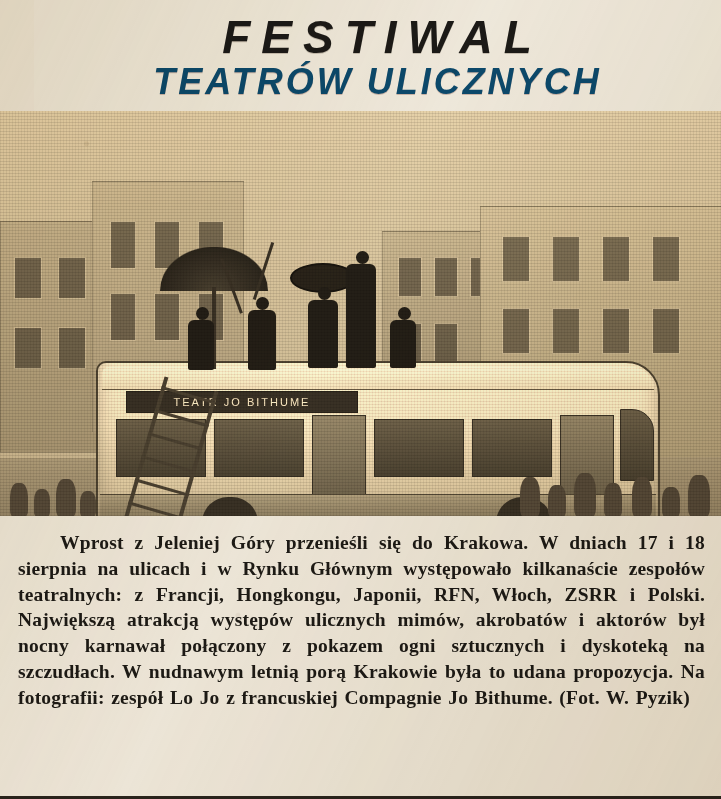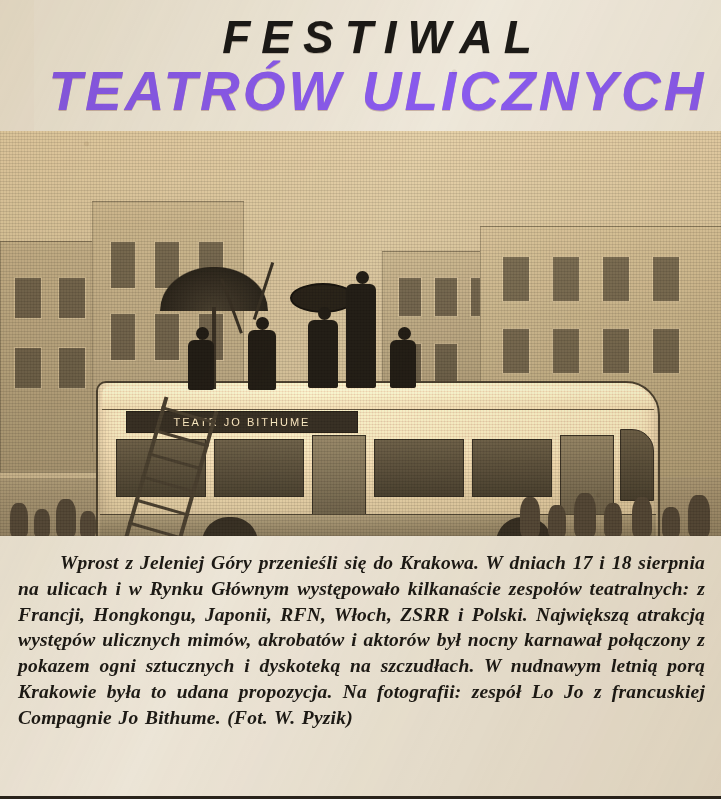--- a/index.html
+++ b/index.html
@@ -48,23 +48,23 @@
     letter-spacing: 11px;
     color: #1c1a17;
     line-height: 1.02;
     margin: 4px 0 0 10px;
     text-shadow: 0 1px 0 rgba(120,110,95,.35);
   }
   .title-line2 {
     font-family: "Liberation Sans", sans-serif;
     font-weight: bold;
     font-style: italic;
-    font-size: 55px;
+    font-size: 36px;
     letter-spacing: 3px;
-    color: #8b5cf6;
+    color: #0c4a6e;
     line-height: 1.05;
     margin: 2px 0 6px 0;
     text-shadow: 0 1px 0 rgba(120,60,50,.3);
   }
   .photo {
     position: relative;
     width: 721px;
     height: 405px;
     overflow: hidden;
     background: #7d705c;
@@ -226,21 +226,20 @@
     margin: 0;
     font-family: "Liberation Serif", serif;
     font-weight: bold;
     font-size: 19.5px;
     line-height: 1.33;
     color: #1d1a15;
     text-align: justify;
     text-indent: 42px;
     letter-spacing: .2px;
     word-spacing: 1.5px;
-    font-style: italic;
   }
   .bottom-rule {
     position: absolute;
     left: 0; right: 0; bottom: 0;
     height: 3px;
     background: #2a241c;
   }
 </style>
 </head>
 <body>

